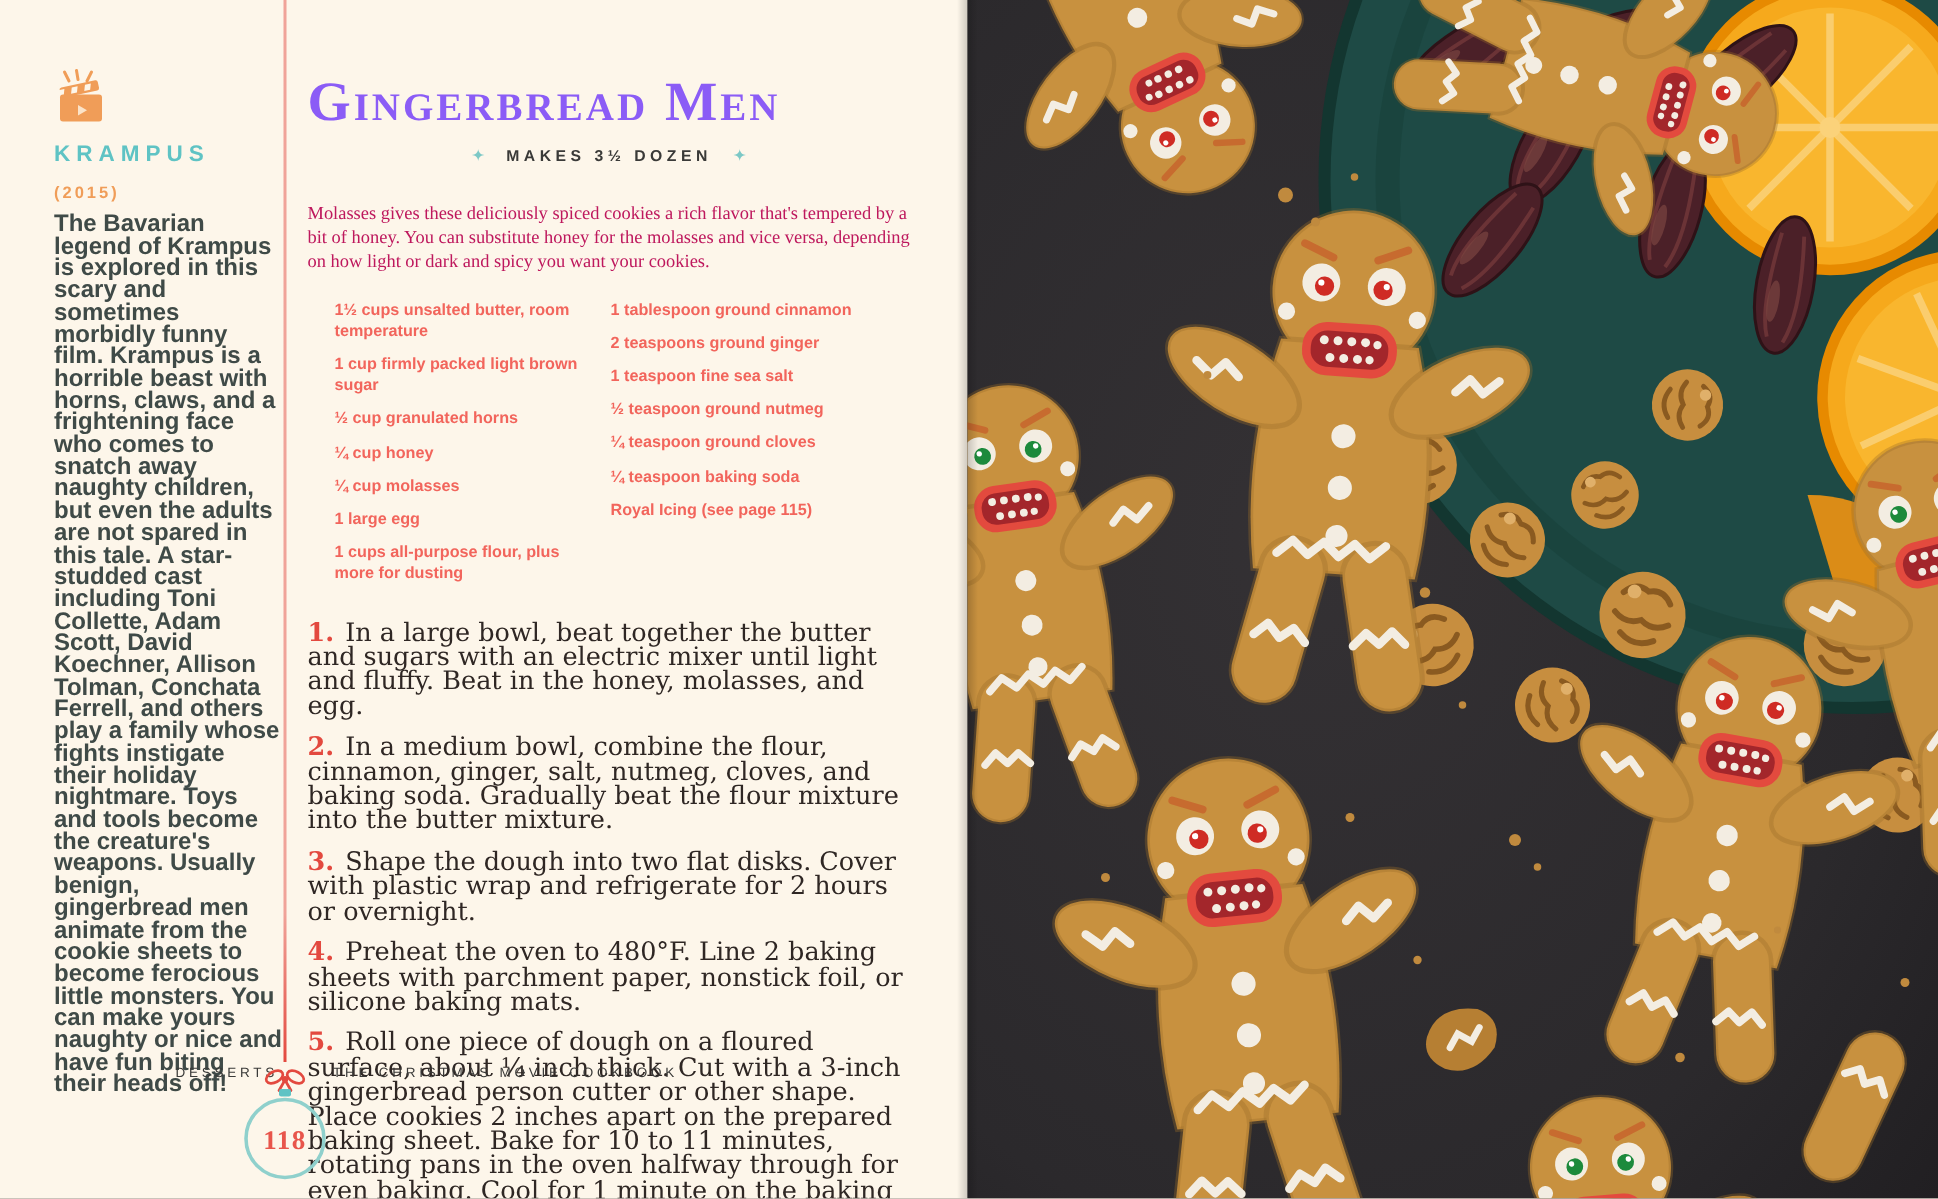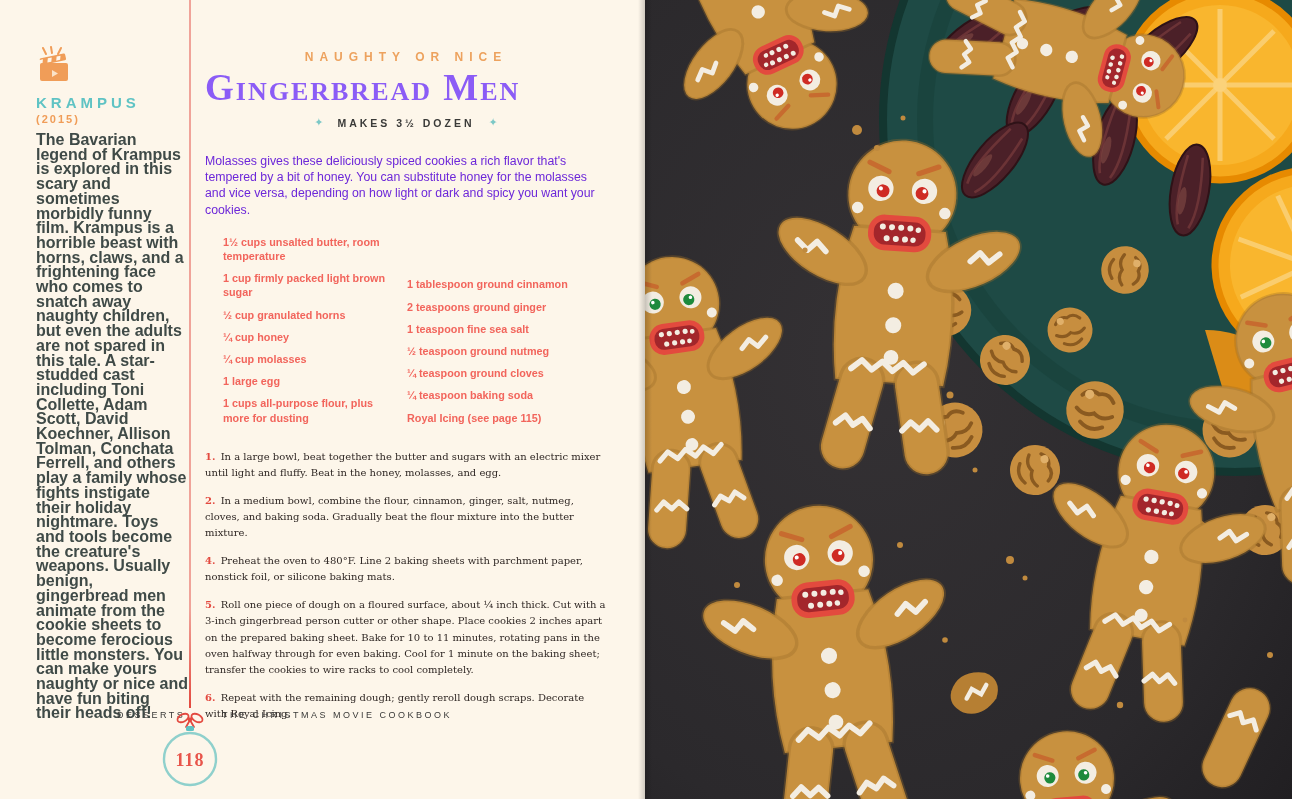--- a/index.html
+++ b/index.html
@@ -8,21 +8,21 @@
     position:relative; width:1292px; height:799px;
     background:#fdf6ea; overflow:hidden;
     font-family:"Liberation Sans", sans-serif;
   }
 
   
   .sidebar { position:absolute; left:36px; top:46px; width:152px; }
   .sidebar .movie-icon { display:block; margin-bottom:8px; }
   .sidebar-title {
     font-size:15px; font-weight:bold; letter-spacing:4px;
-    color:#5fc3c4; margin-bottom:2px;
+    color:#5fc3c4; margin-bottom:12px;
   }
   .sidebar-year {
     font-size:11px; font-weight:bold; letter-spacing:2px;
     color:#f09d58; margin-bottom:8px;
   }
   .sidebar-desc {
     font-size:16px; line-height:14.7px; color:#3f4a47; font-weight:bold;
   }
 
   .divider {
@@ -42,33 +42,33 @@
   }
   .makes-line {
     display:flex; align-items:center; justify-content:center; gap:14px;
     margin-bottom:16px;
   }
   .makes-text {
     font-size:10.5px; font-weight:bold; letter-spacing:3px; color:#3a3a38;
   }
   .makes-diamond { color:#7cc8c6; font-size:11px; }
   .intro {
-    font-family:Liberation Sans, sans-serif; font-size:12.3px; line-height:16.2px;
-    color:#6d28d9; margin-bottom:17px;margin-top:24px;
-  }
-  .ingredients { display:flex; margin-left:18px; gap:16px; margin-bottom:16px;align-items:flex-end; }
+    font-family:Liberation Serif, serif; font-size:12.3px; line-height:16.2px;
+    color:#be185d; margin-bottom:17px;margin-top:24px;
+  }
+  .ingredients { display:flex; margin-left:18px; gap:16px; margin-bottom:16px; }
   .ing-col1 { width:168px; }
   .ing-col2 { width:182px; }
   .ingredient {
     font-size:10.8px; font-weight:bold; line-height:14.2px;
     color:#f2655c; margin-bottom:8px; list-style:none;
   }
   .steps { }
   .step {
-    font-family:"DejaVu Serif", serif; font-size:10px; line-height:16.4px;
+    font-family:"DejaVu Serif", serif; font-size:17px; line-height:16.4px;
     color:#2f2724; margin-bottom:11px;
   }
   .step-num { color:#e3493f; font-weight:bold; margin-right:2px; }
 
   .footer-section, .footer-book {
     position:absolute; top:710px; font-size:9px; font-weight:normal;
     letter-spacing:2.5px; color:#3a3a38;
   }
   .footer-section { left:117px; }
   .footer-book { left:222px; }
@@ -108,21 +108,20 @@
       <path d="M16 24 L22 27.5 L16 31 Z" fill="#fbe3c8"></path>
     </svg>
     <h2 class="sidebar-title">KRAMPUS</h2>
     <div class="sidebar-year">(2015)</div>
     <p class="sidebar-desc">The Bavarian legend of Krampus is explored in this scary and sometimes morbidly funny film. Krampus is a horrible beast with horns, claws, and a frightening face who comes to snatch away naughty children, but even the adults are not spared in this tale. A star-studded cast including Toni Collette, Adam Scott, David Koechner, Allison Tolman, Conchata Ferrell, and others play a family whose fights instigate their holiday nightmare. Toys and tools become the creature's weapons. Usually benign, gingerbread men animate from the cookie sheets to become ferocious little monsters. You can make yours naughty or nice and have fun biting their heads off!</p>
   </aside>
 
   <div class="divider"></div>
 
   <main class="recipe">
-    <div class="kicker">NAUGHTY OR NICE</div>
     <h1 class="recipe-title">Gingerbread Men</h1>
     <div class="makes-line">
       <span class="makes-diamond">✦</span>
       <span class="makes-text">MAKES 3½ DOZEN</span>
       <span class="makes-diamond">✦</span>
     </div>
     <p class="intro">Molasses gives these deliciously spiced cookies a rich flavor that's tempered by a bit of honey. You can substitute honey for the molasses and vice versa, depending on how light or dark and spicy you want your cookies.</p>
 
     <div class="ingredients">
       <ul class="ing-col1">
@@ -141,20 +140,21 @@
         <li class="ingredient">½ teaspoon ground nutmeg</li>
         <li class="ingredient">¼ teaspoon ground cloves</li>
         <li class="ingredient">¼ teaspoon baking soda</li>
         <li class="ingredient">Royal Icing (see page 115)</li>
       </ul>
     </div>
 
     <div class="steps">
       <p class="step"><span class="step-num">1.</span> <span>In a large bowl, beat together the butter and sugars with an electric mixer until light and fluffy. Beat in the honey, molasses, and egg.</span></p>
       <p class="step"><span class="step-num">2.</span> <span>In a medium bowl, combine the flour, cinnamon, ginger, salt, nutmeg, cloves, and baking soda. Gradually beat the flour mixture into the butter mixture.</span></p>
+      <p class="step"><span class="step-num">3.</span> <span>Shape the dough into two flat disks. Cover with plastic wrap and refrigerate for 2 hours or overnight.</span></p>
       <p class="step"><span class="step-num">4.</span> <span>Preheat the oven to 480°F. Line 2 baking sheets with parchment paper, nonstick foil, or silicone baking mats.</span></p>
       <p class="step"><span class="step-num">5.</span> <span>Roll one piece of dough on a floured surface, about ¼ inch thick. Cut with a 3-inch gingerbread person cutter or other shape. Place cookies 2 inches apart on the prepared baking sheet. Bake for 10 to 11 minutes, rotating pans in the oven halfway through for even baking. Cool for 1 minute on the baking sheet; transfer the cookies to wire racks to cool completely.</span></p>
       <p class="step"><span class="step-num">6.</span> <span>Repeat with the remaining dough; gently reroll dough scraps. Decorate with Royal Icing.</span></p>
     </div>
   </main>
 
   <div class="footer-section">DESSERTS</div>
   <svg class="ornament" width="70" height="93" viewBox="0 0 70 93">
     <g stroke="#e3493f" stroke-width="1.8" fill="none" stroke-linecap="round">
       <ellipse cx="28" cy="12" rx="6" ry="3.6" transform="rotate(-28 28 12)"></ellipse>

